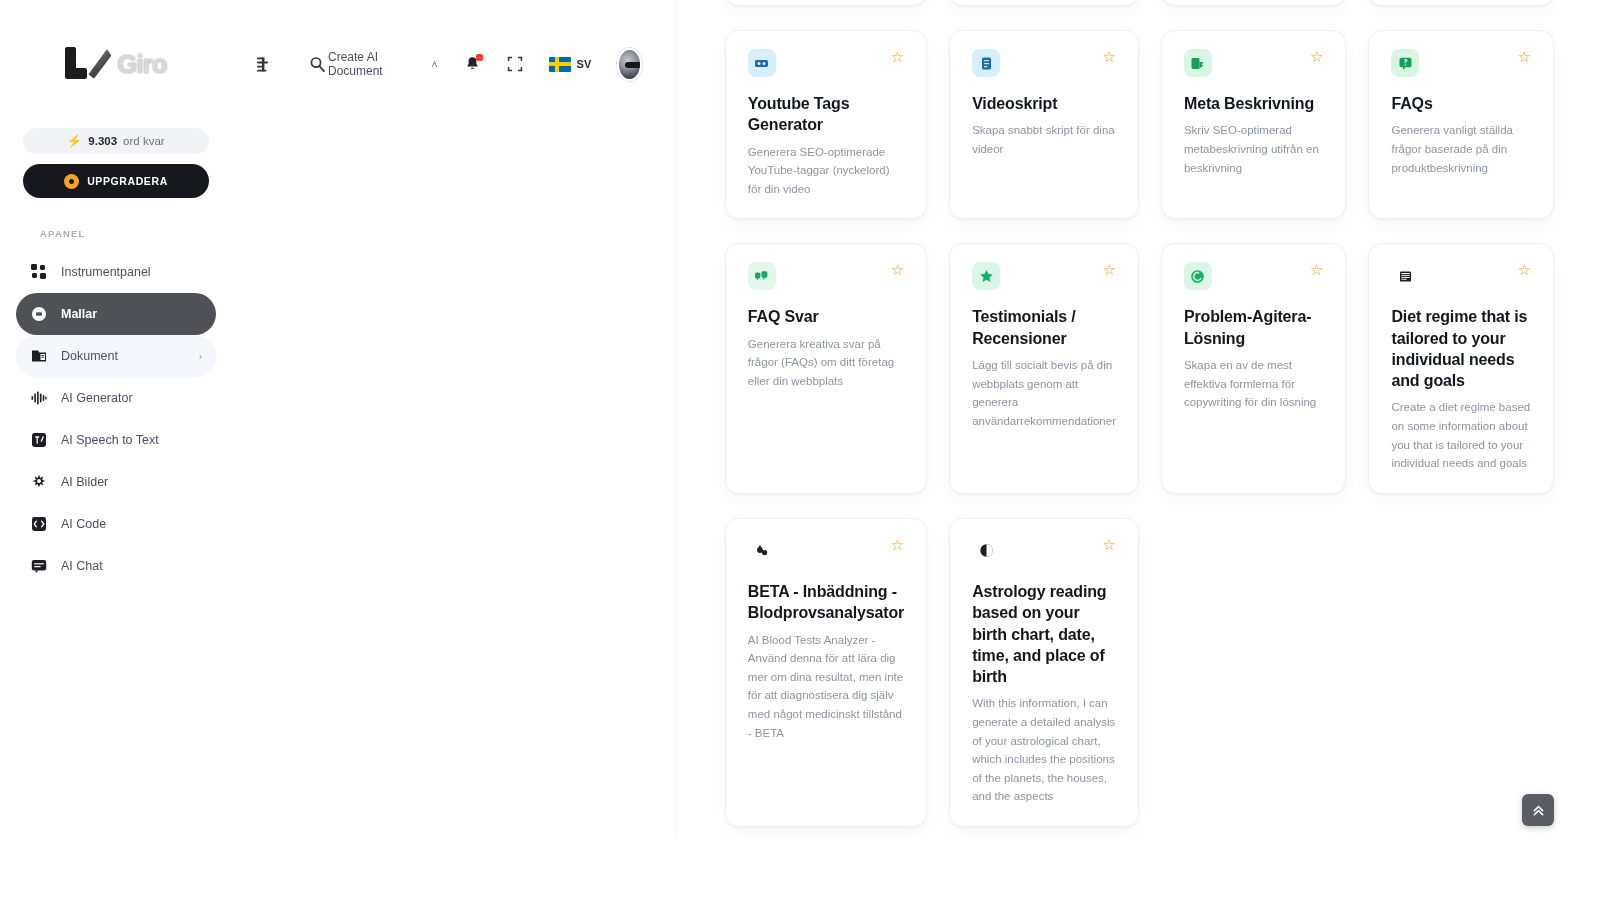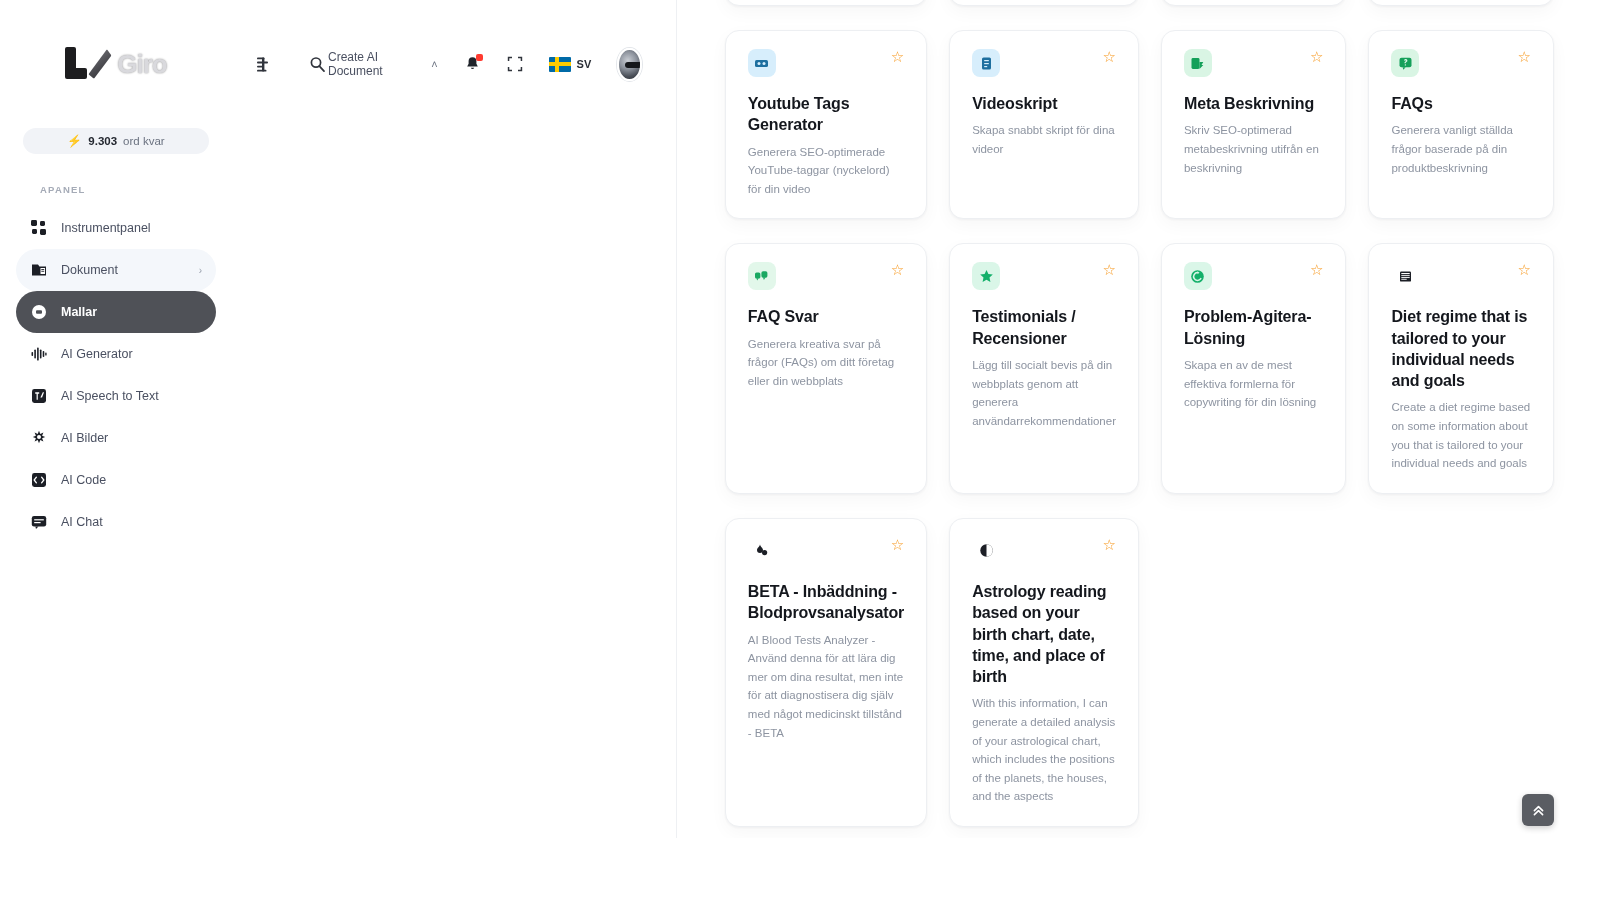--- a/index.html
+++ b/index.html
@@ -337,58 +337,62 @@
     </div>
 
     <div class="sb-body">
 
       <div class="words-pill">
         <span class="bolt">⚡</span>
         <span class="words-count">9.303</span>
         <span class="words-label">ord kvar</span>
       </div>
 
+      <div class="upgrade-btn">
+        <span class="dot"></span>
+        <span class="txt">UPPGRADERA</span>
+      </div>
 
       <div class="nav-section-title">APANEL</div>
 
       <nav>
 
         <div class="nav-item">
           <span class="nav-ico">
             <svg viewBox="0 0 16 16" fill="currentColor">
                 <rect x="0" y="0" width="6" height="6" rx="1.4"></rect>
                 <rect x="9" y="1" width="5" height="5" rx="1.4"></rect>
                 <rect x="1" y="9" width="5" height="5" rx="1.4"></rect>
                 <rect x="9" y="9" width="6" height="6" rx="1.4"></rect>
               </svg>
           </span>
           <span>Instrumentpanel</span>
         </div>
 
+        <div class="nav-item active">
+          <span class="nav-ico">
+            <svg viewBox="0 0 16 16" fill="currentColor">
+                <circle cx="8" cy="8" r="7"></circle>
+                <rect x="5" y="6.2" width="6" height="3.6" rx="1" fill="#4f5157"></rect>
+              </svg>
+          </span>
+          <span>Mallar</span>
+        </div>
+
         <div class="nav-item hover">
           <span class="nav-ico">
             <svg viewBox="0 0 16 16" fill="currentColor">
                 <path d="M1 2.5h6l1.4 2H15v9H1z"></path>
                 <rect x="9.5" y="6" width="4.5" height="6" fill="#ffffff"></rect>
                 <rect x="10.3" y="7" width="2.9" height="0.9"></rect>
                 <rect x="10.3" y="8.8" width="2.9" height="0.9"></rect>
               </svg>
           </span>
           <span>Dokument</span>
           <span class="nav-chevron">›</span>
-        </div>
-
-        <div class="nav-item active">
-          <span class="nav-ico">
-            <svg viewBox="0 0 16 16" fill="currentColor">
-                <circle cx="8" cy="8" r="7"></circle>
-                <rect x="5" y="6.2" width="6" height="3.6" rx="1" fill="#4f5157"></rect>
-              </svg>
-          </span>
-          <span>Mallar</span>
         </div>
 
         <div class="nav-item">
           <span class="nav-ico">
             <svg viewBox="0 0 16 16" fill="currentColor">
                 <rect x="0.5" y="6" width="1.6" height="4" rx=".7"></rect>
                 <rect x="3.3" y="3.6" width="1.6" height="8.8" rx=".7"></rect>
                 <rect x="6.1" y="1.4" width="1.6" height="13.2" rx=".7"></rect>
                 <rect x="8.9" y="3.6" width="1.6" height="8.8" rx=".7"></rect>
                 <rect x="11.7" y="5" width="1.6" height="6" rx=".7"></rect>

